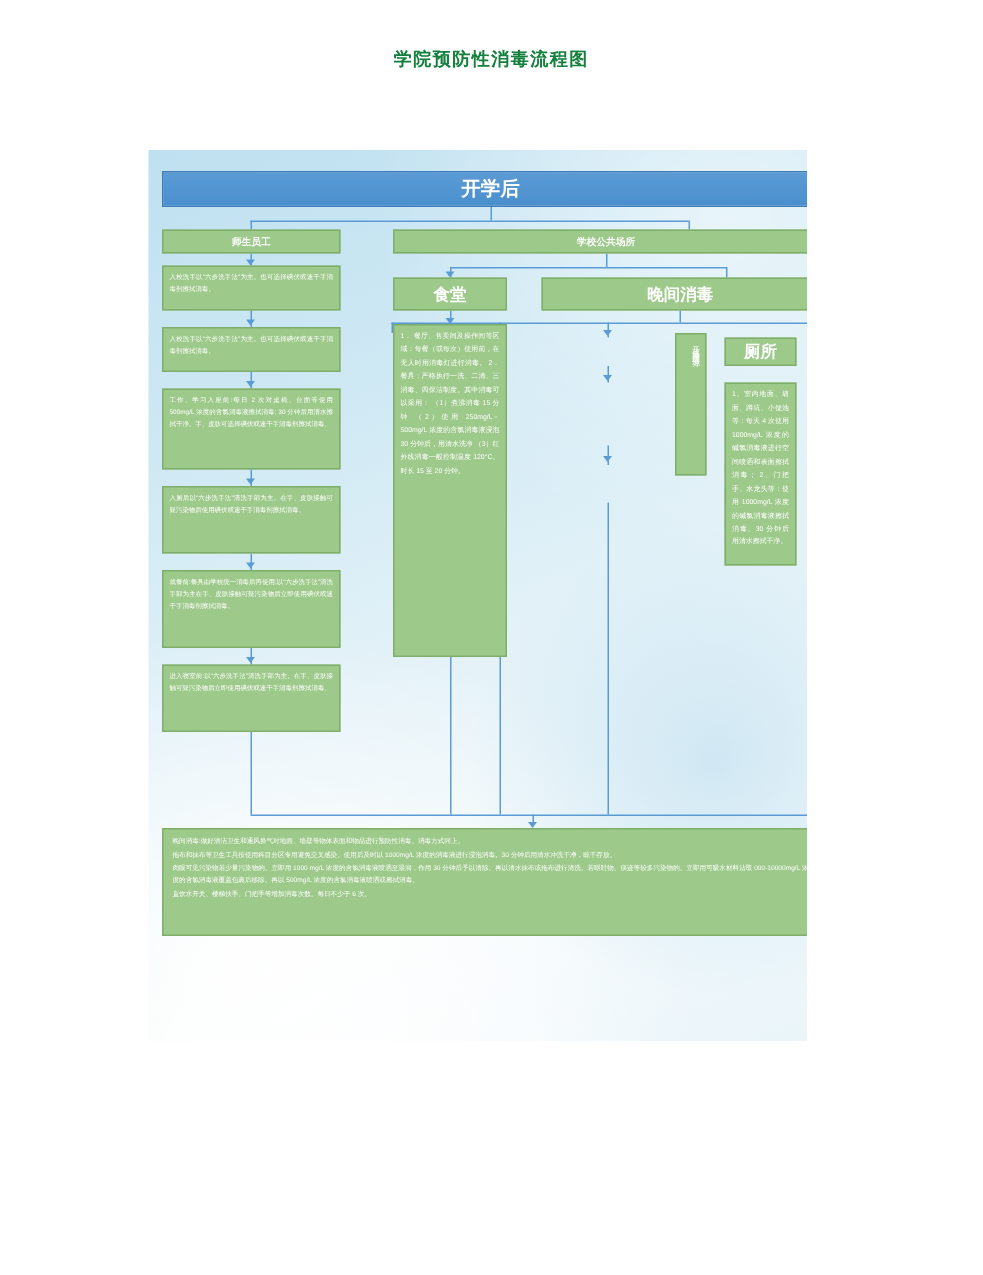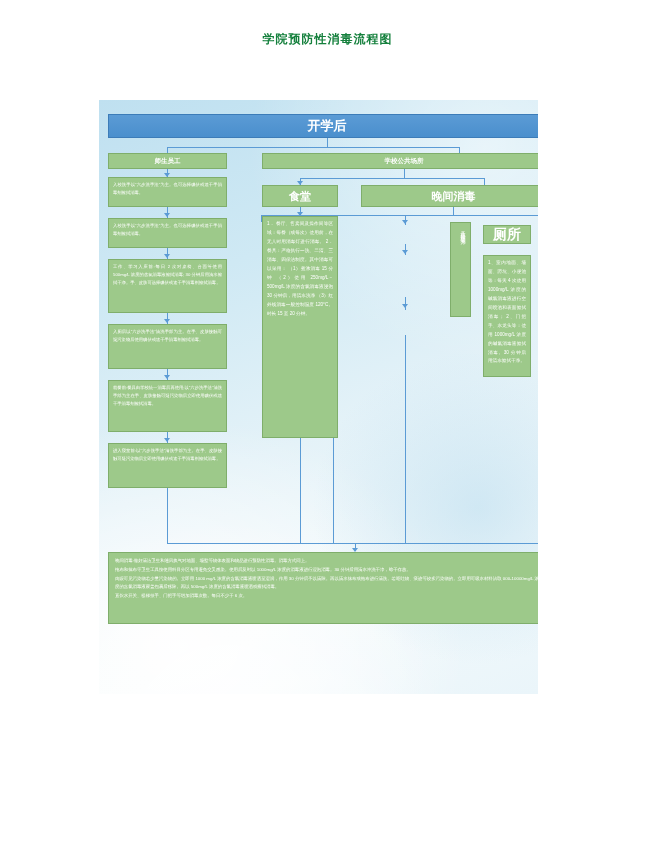--- a/index.html
+++ b/index.html
@@ -47,21 +47,21 @@
     border:1px solid #3c7cb8;
     color:#ffffff;font-weight:bold;font-size:13px;
     display:flex;align-items:center;justify-content:center;
   }
   .grn{
     background:#9dc98a;border:1px solid #7fae6b;color:#ffffff;
     display:flex;align-items:center;justify-content:center;text-align:center;font-family:Liberation Mono, monospace;
   }
   .grn.lbl{font-size:6.5px;font-weight:bold;}
   .grn.lbl-lg{font-size:11px;font-weight:bold;}
-  .grn.lbl-md{font-size:14px;font-weight:bold;}
+  .grn.lbl-md{font-size:11px;font-weight:bold;}
   .body-box{
     background:#9dc98a;border:1px solid #7fae6b;color:#ffffff;
     font-size:4.3px;line-height:1.85;text-align:justify;
     padding:3px 4px;box-sizing:border-box;overflow:hidden;
   }
   .body-box.mid{font-size:4.6px;line-height:1.95;}
   .body-box.vert{
     writing-mode:vertical-rl;text-orientation:upright;
     font-size:5px;line-height:2.1;padding:4px 2px;
     display:block;letter-spacing:1px;

